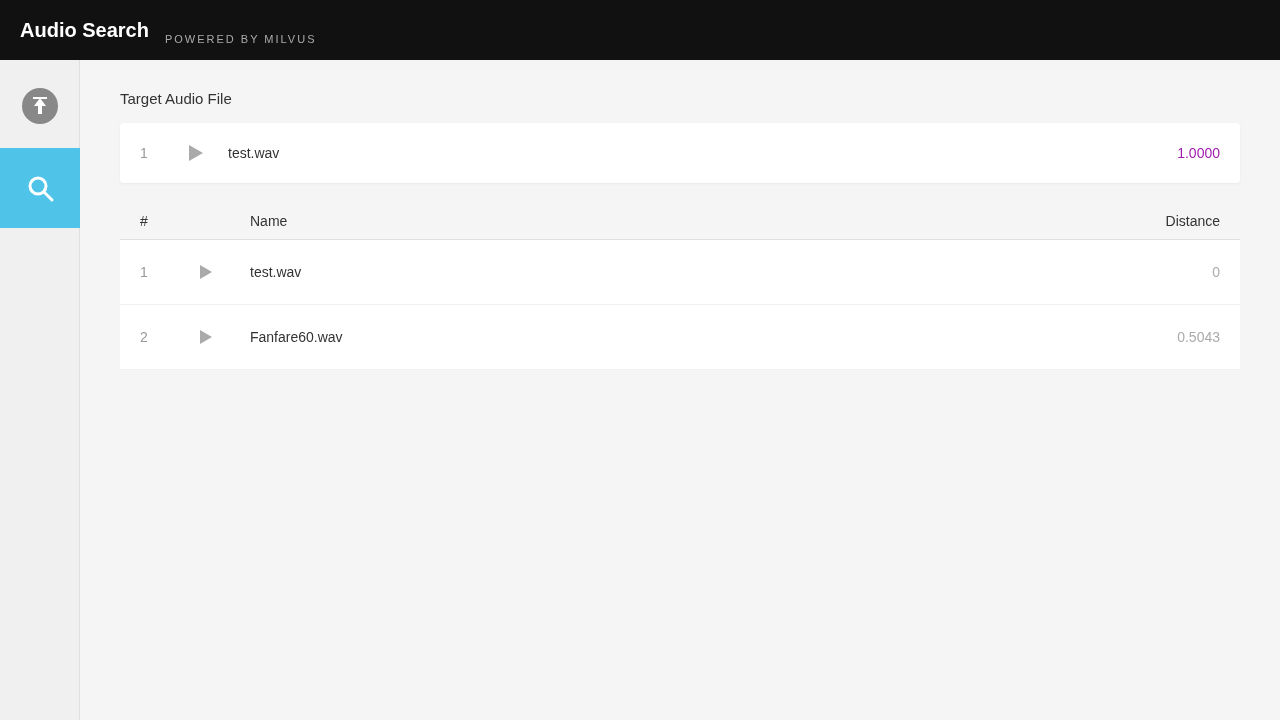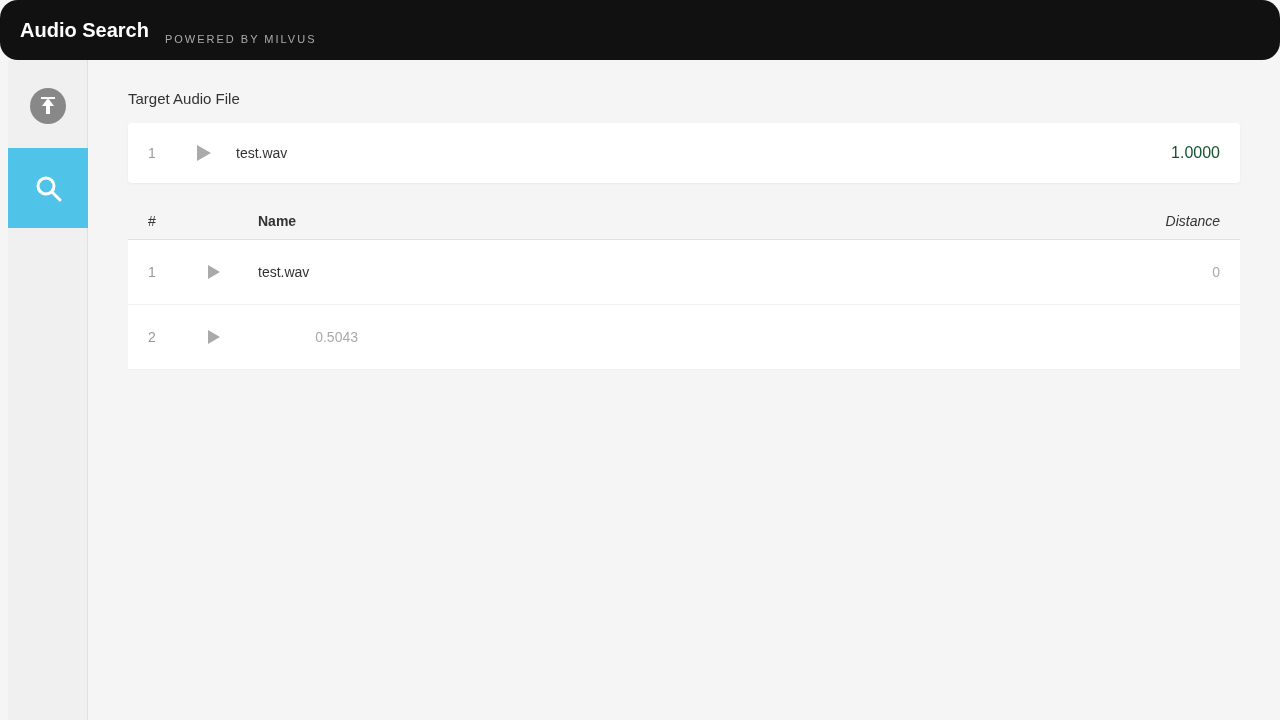--- a/index.html
+++ b/index.html
@@ -7,40 +7,38 @@
 
     
     .header {
       background: #111;
       color: #fff;
       height: 60px;
       display: flex;
       align-items: center;
       padding: 0 20px;
       gap: 16px;
-      border-radius: 18px;
     }
     .header-title {
       font-weight: bold;
       font-size: 20px;
       color: #fff;
     }
     .header-subtitle {
       font-size: 11px;
       color: #aaa;
       letter-spacing: 2px;
       text-transform: uppercase;
       margin-top: 18px;
     }
 
     
     .layout {
       display: flex;
       height: calc(720px - 60px);
-      padding-left: 8px;
     }
 
     
     .sidebar {
       width: 80px;
       background: #f0f0f0;
       display: flex;
       flex-direction: column;
       align-items: center;
       padding-top: 24px;
@@ -112,22 +110,22 @@
       border-top: 8px solid transparent;
       border-bottom: 8px solid transparent;
       border-left: 14px solid #aaa;
     }
     .row-name {
       flex: 1;
       font-size: 14px;
       color: #333;
     }
     .row-distance {
-      font-size: 16px;
-      color: #14532d;
+      font-size: 14px;
+      color: #a21caf;
       margin-left: 43px;
     }
 
     
     .btn-default {
       background: linear-gradient(135deg, #5bc8ea, #4ab5d8);
       color: #fff;
       border: none;
       border-radius: 20px;
       padding: 10px 20px;
@@ -142,22 +140,22 @@
       align-items: center;
       padding: 10px 20px;
       background: #f5f5f5;
       border-bottom: 1px solid #e0e0e0;
       font-size: 14px;
       color: #333;
       font-weight: normal;
     }
     .results-header .col-num { width: 60px; }
     .results-header .col-play { width: 50px; }
-    .results-header .col-name { flex: 1; font-weight: bold; }
-    .results-header .col-dist { width: 100px; text-align: right; font-style: italic; }
+    .results-header .col-name { flex: 1; }
+    .results-header .col-dist { width: 100px; text-align: right; }
 
     .result-row {
       background: #fff;
       display: flex;
       align-items: center;
       padding: 0 20px;
       height: 65px;
       border-bottom: 1px solid #f0f0f0;
     }
     .result-row .col-num {
@@ -239,18 +237,19 @@
         <div style="width:0;height:0;border-top:7px solid transparent;border-bottom:7px solid transparent;border-left:12px solid #aaa;"></div>
       </div>
       <div class="col-name">test.wav</div>
       <div class="col-dist">0</div>
     </div>
         <div class="result-row">
       <div class="col-num">2</div>
       <div class="col-play">
         <div style="width:0;height:0;border-top:7px solid transparent;border-bottom:7px solid transparent;border-left:12px solid #aaa;"></div>
       </div>
+      <div class="col-name">Fanfare60.wav</div>
       <div class="col-dist">0.5043</div>
     </div>
       </div>
 
   </div>
 </div>
 
 </body></html>

